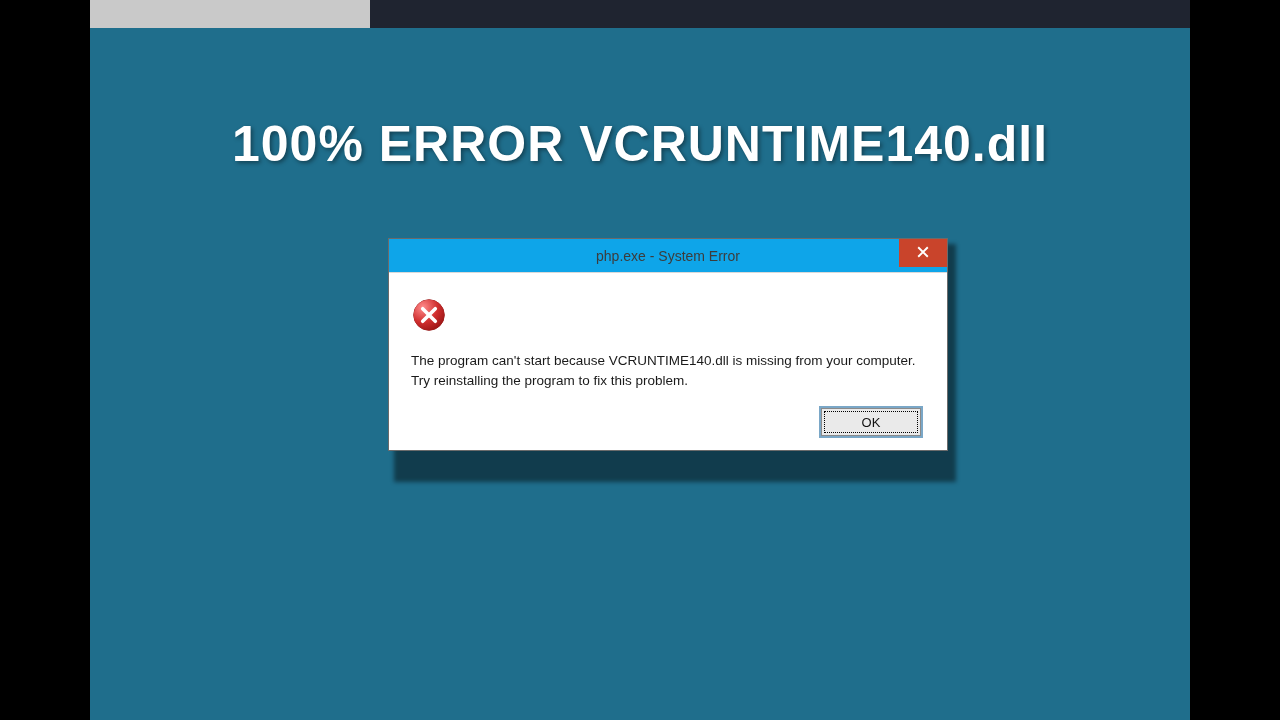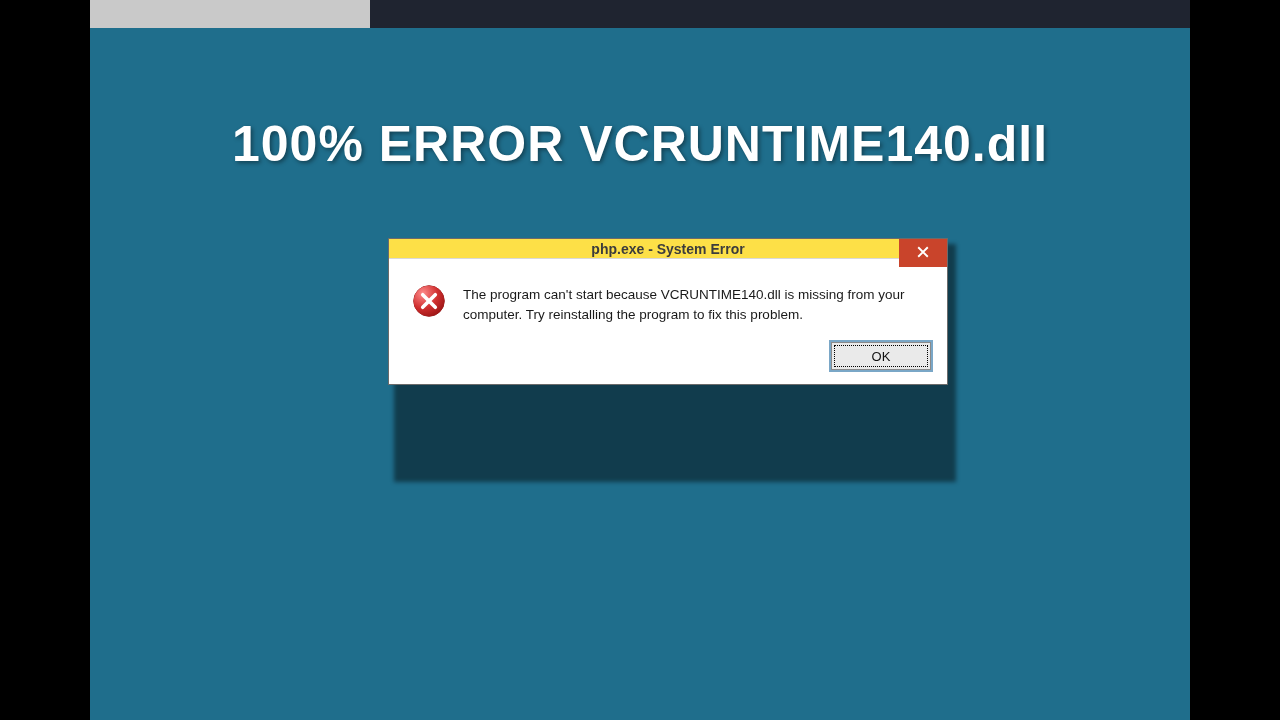--- a/index.html
+++ b/index.html
@@ -56,27 +56,26 @@
   }
   .dialog {
     position: absolute;
     left: 298px;
     top: 238px;
     width: 560px;
     background: #fff;
     border: 1px solid #6b6b6b;
   }
   .titlebar {
-    height: 20px;
-    background: #fde047;
+    height: 34px;
+    background: #0ea5e9;
     border-bottom: 1px solid #d9d9d9;
     display: flex;
     align-items: center;
     position: relative;
-    font-weight: bold;
   }
   .titlebar-text {
     flex: 1;
     text-align: center;
     color: #3c3c3c;
     font-size: 14px;
   }
   .close-btn {
     position: absolute;
     right: 0; top: 0;
@@ -89,35 +88,36 @@
     font-size: 16px;
     line-height: 1;
     cursor: pointer;
   }
   .close-btn svg { width:12px; height:12px; }
   .body-area {
     display: flex;
     padding: 24px 22px 18px 22px;
     gap: 16px;
     align-items: flex-start;
+    flex-direction: column;
   }
   .err-icon {
     width: 36px; height: 36px;
     flex: 0 0 36px;
   }
   .msg {
     font-size: 13.5px;
     color: #1a1a1a;
     line-height: 1.45;
     padding-top: 2px;
   }
   .btn-row {
     display: flex;
     justify-content: flex-end;
-    padding: 0 16px 14px 14px;
+    padding: 0 26px 14px 14px;
     margin-left: 34px;
   }
   .ok-btn {
     min-width: 100px;
     height: 28px;
     background: #eaeaea;
     border: 1px solid #8a8a8a;
     outline: 1px dotted #000;
     outline-offset: -4px;
     font-size: 13px;

